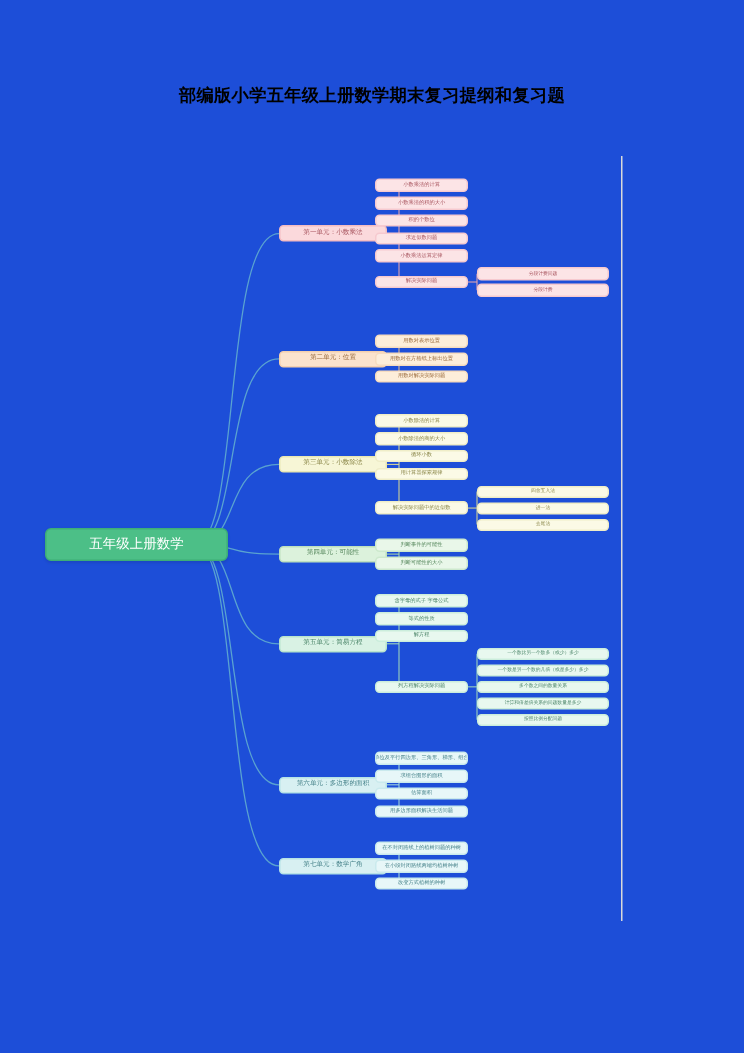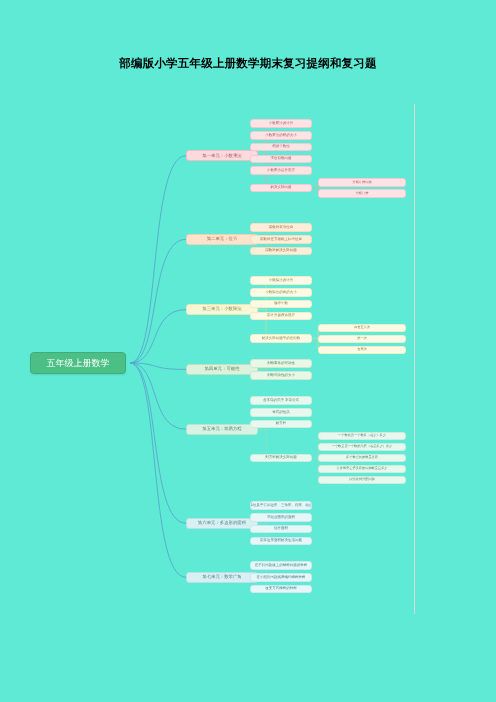--- a/index.html
+++ b/index.html
@@ -6,21 +6,21 @@
   html,body{margin:0;padding:0;}
   body{
     width:496px;height:702px;
     background:#ffffff;
     font-family:"DejaVu Sans","Liberation Sans",sans-serif;
     overflow:hidden;
     position:relative;
   }
   .page{
     position:absolute;inset:0;
-    background:#5eead4;
+    background:#1d4ed8;
   }
   .page-rule{
     position:absolute;
     left:414px;top:104px;width:1px;height:510px;
     background:#d9d9d9;
   }
   .doc-title{
     position:absolute;
     left:0;right:0;top:56px;
     text-align:center;
@@ -144,21 +144,21 @@
         <path d="M266,540.9 L250,540.9" fill="none" stroke="#a3d6db" stroke-width="0.7"></path>
         <path d="M258,577.3 L266,577.3" fill="none" stroke="#a3d6db" stroke-width="0.7"></path>
         <path d="M266,565.5 L266,589.0999999999999" fill="none" stroke="#a3d6db" stroke-width="0.7"></path>
         <path d="M266,565.5 L250,565.5" fill="none" stroke="#a3d6db" stroke-width="0.7"></path>
         <path d="M266,577.3 L250,577.3" fill="none" stroke="#a3d6db" stroke-width="0.7"></path>
         <path d="M266,589.0999999999999 L250,589.0999999999999" fill="none" stroke="#a3d6db" stroke-width="0.7"></path>
       </g>
   </svg>
 
   <div id="nodes">
-      <div class="node root" style="left: 30px; top: 352px; width: 96px; height: 22px;">五年级上册数学</div>
+      <div class="node root" style="left: 30px; top: 352px; width: 122px; height: 22px;">五年级上册数学</div>
       <div class="node lvl1 c-pink" style="left: 186px; top: 150.25px; width: 72px; height: 11px;">第一单元：小数乘法</div>
       <div class="node lvl2 c-pink2" style="left: 250px; top: 119.2px; width: 62px; height: 8.6px;">小数乘法的计算</div>
       <div class="node lvl2 c-pink2" style="left: 250px; top: 131px; width: 62px; height: 8.6px;">小数乘法的积的大小</div>
       <div class="node lvl2 c-pink2" style="left: 250px; top: 142.8px; width: 62px; height: 8.6px;">积的个数位</div>
       <div class="node lvl2 c-pink2" style="left: 250px; top: 154.6px; width: 62px; height: 8.6px;">求近似数问题</div>
       <div class="node lvl2 c-pink2" style="left: 250px; top: 166.4px; width: 62px; height: 8.6px;">小数乘法运算定律</div>
       <div class="node lvl2 c-pink2" style="left: 250px; top: 183.7px; width: 62px; height: 8.6px;">解决实际问题</div>
       <div class="node lvl3 c-pink2" style="left: 318px; top: 178.4px; width: 88px; height: 8.2px;">分段计费问题</div>
       <div class="node lvl3 c-pink2" style="left: 318px; top: 189.4px; width: 88px; height: 8.2px;">分段计费</div>
       <div class="node lvl1 c-orange" style="left: 186px; top: 233.8px; width: 72px; height: 11px;">第二单元：位置</div>

